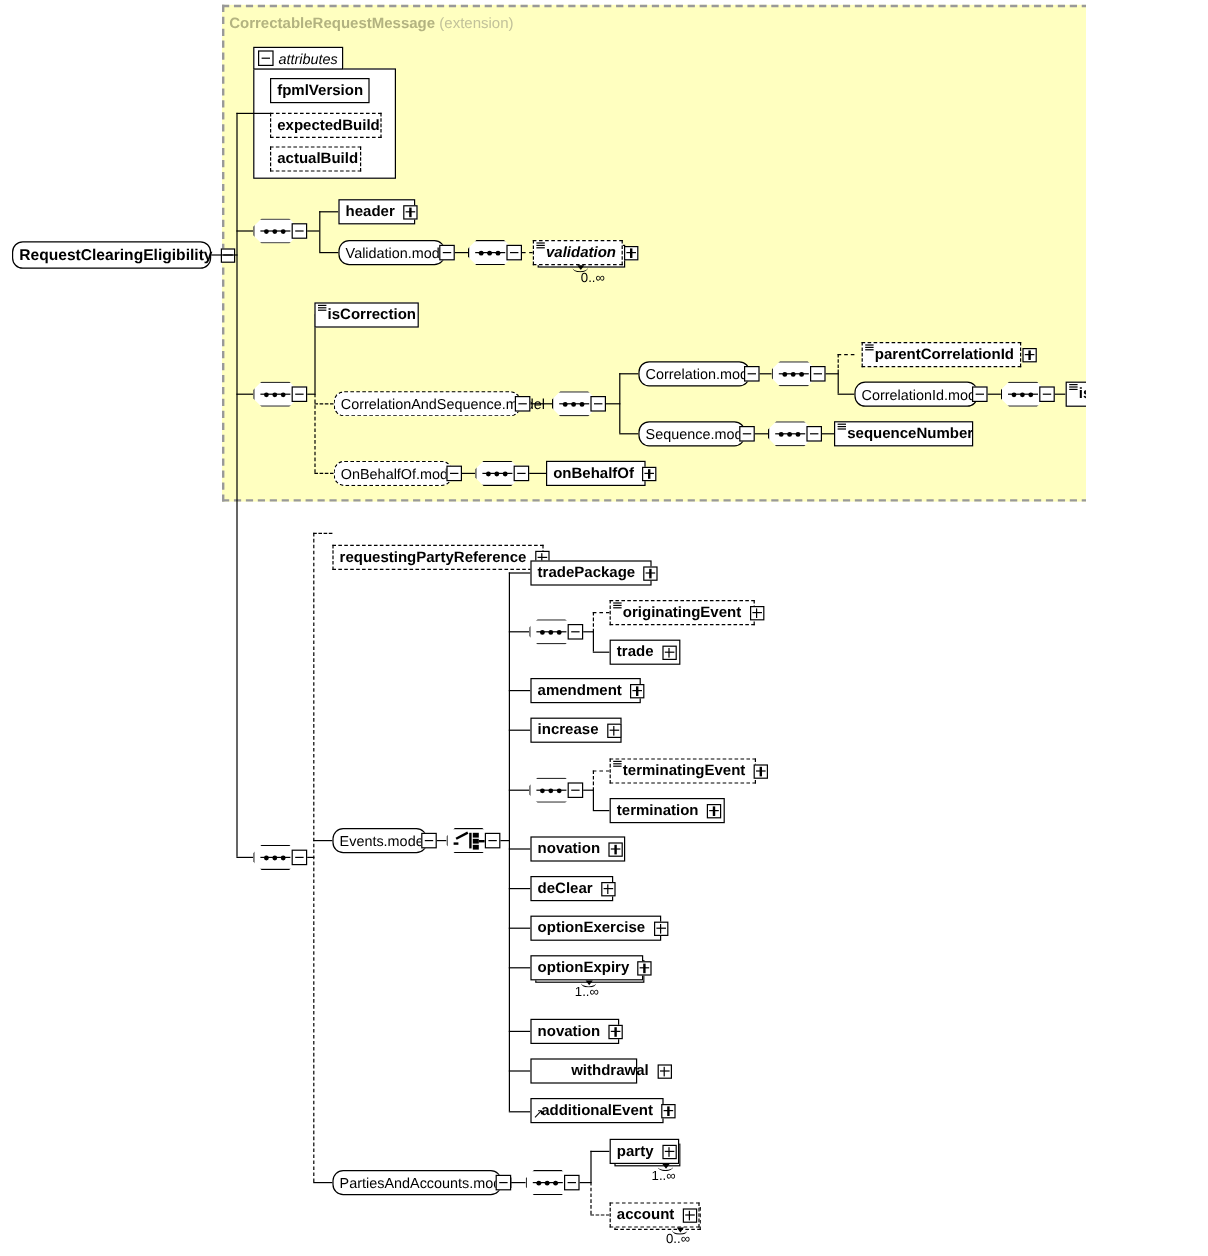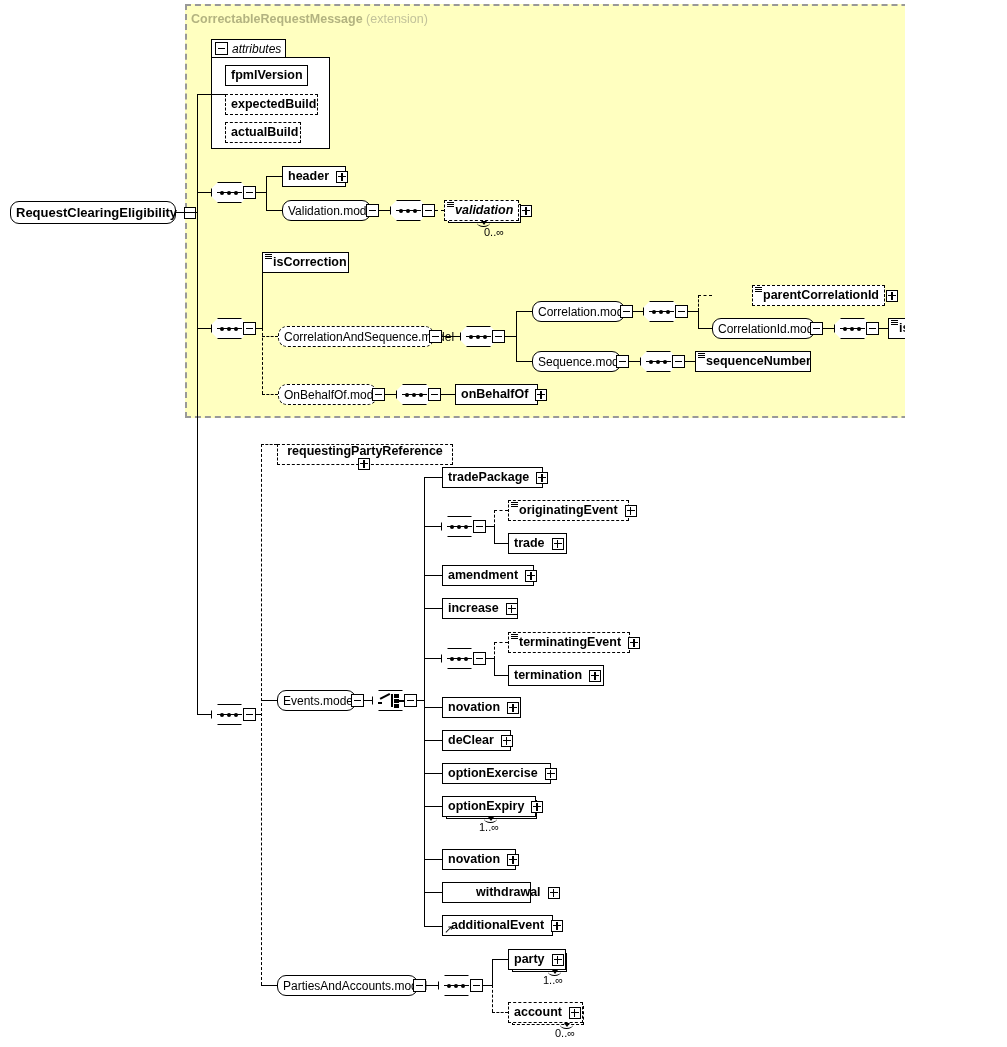--- a/index.html
+++ b/index.html
@@ -236,21 +236,21 @@
       </div>
   </div>
   <div class="sidepm" style="left:675px;top:305px;"></div>
 
   <div class="hl" style="left:688px;top:311px;width:11px;"></div>
   <div class="vl" style="left:698px;top:295px;height:16px;border-left:1px dashed #000;"></div>
   <div class="vl" style="left:698px;top:311px;height:17px;"></div>
   <div class="hl dash" style="left:698px;top:295px;width:14px;"></div>
   <div class="hl" style="left:698px;top:328px;width:14px;"></div>
 
-  <div class="node bold opt shadow" style="left:752px;top:285px;width:133px;text-align:center;">
+  <div class="node bold opt shadow" style="left:718px;top:285px;width:133px;text-align:center;">
     <span class="stm"></span>
     <span class="lbl" style="padding-left:10px;">parentCorrelationId</span>
     <span class="inpm plus"></span>
   </div>
 
   <div class="node model shadow" style="left:712px;top:318px;width:103px;">
     <span class="lbl">CorrelationId.model</span>
   </div>
   <div class="sidepm" style="left:810px;top:322px;"></div>
   <div class="hl" style="left:823px;top:328px;width:11px;"></div>
@@ -331,21 +331,21 @@
   </div>
   <div class="sidepm" style="left:243px;top:708px;"></div>
 
   <div class="hl" style="left:256px;top:714px;width:6px;"></div>
   <div class="vl dash" style="left:261px;top:444px;height:541px;"></div>
 
   <div class="hl dash" style="left:261px;top:444px;width:16px;"></div>
   <div class="hl" style="left:261px;top:700px;width:16px;"></div>
   <div class="hl" style="left:261px;top:985px;width:16px;"></div>
 
-  <div class="node bold opt shadow" style="left:277px;top:444px;width:176px;flex-direction:column;">
+  <div class="node bold opt shadow" style="left:277px;top:454px;width:176px;">
     <span class="lbl">requestingPartyReference</span>
     <span class="inpm plus"></span>
   </div>
 
   <div class="node model shadow" style="left:277px;top:690px;width:79px;">
     <span class="lbl">Events.model</span>
   </div>
   <div class="sidepm" style="left:351px;top:694px;"></div>
   <div class="hl" style="left:364px;top:700px;width:8px;"></div>
 

